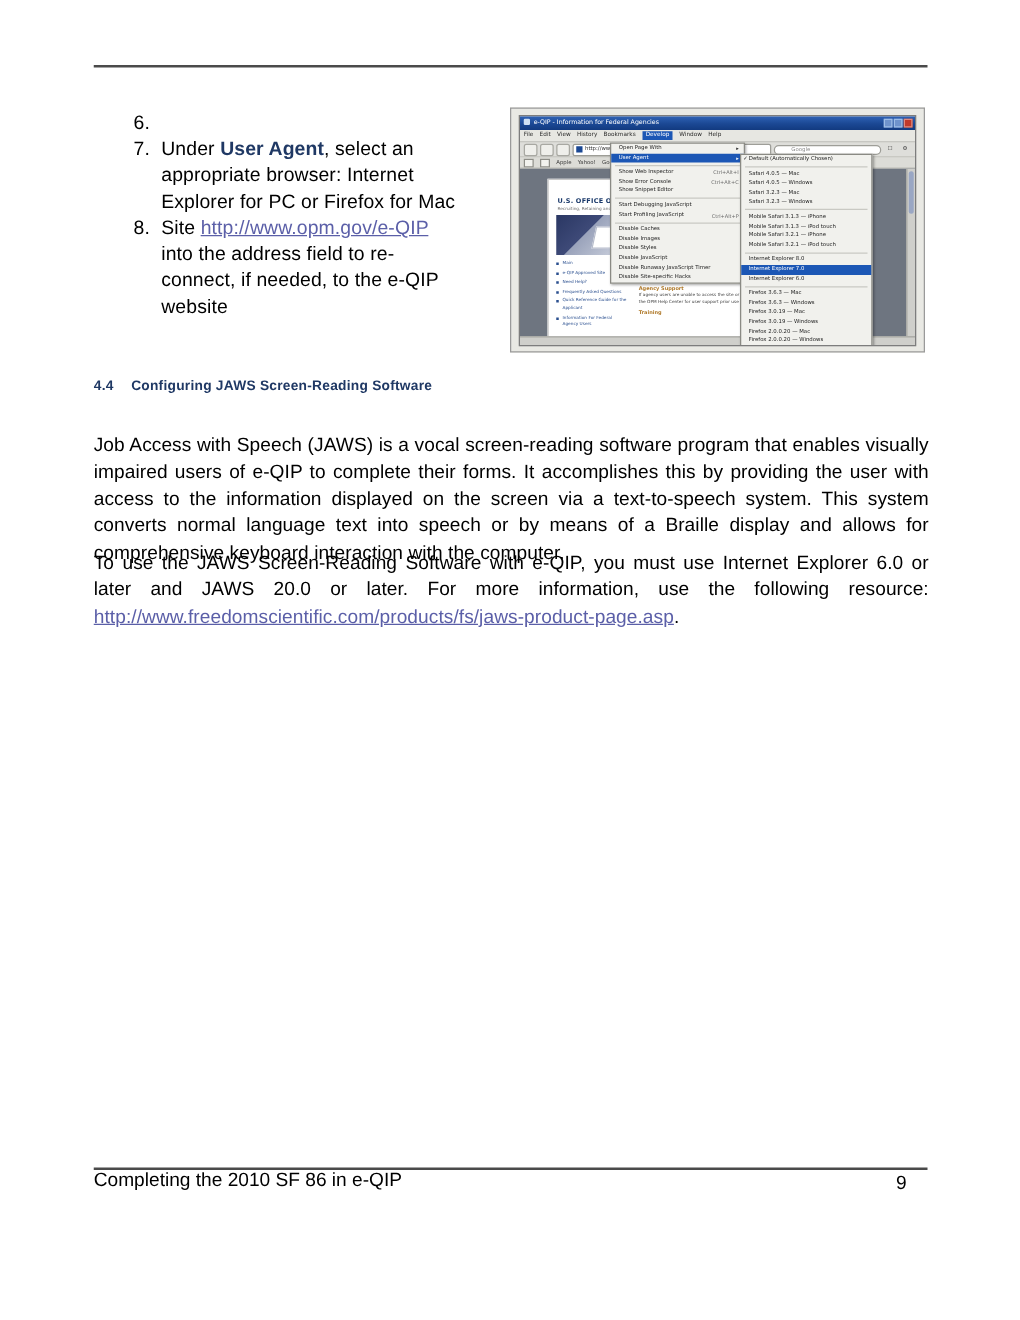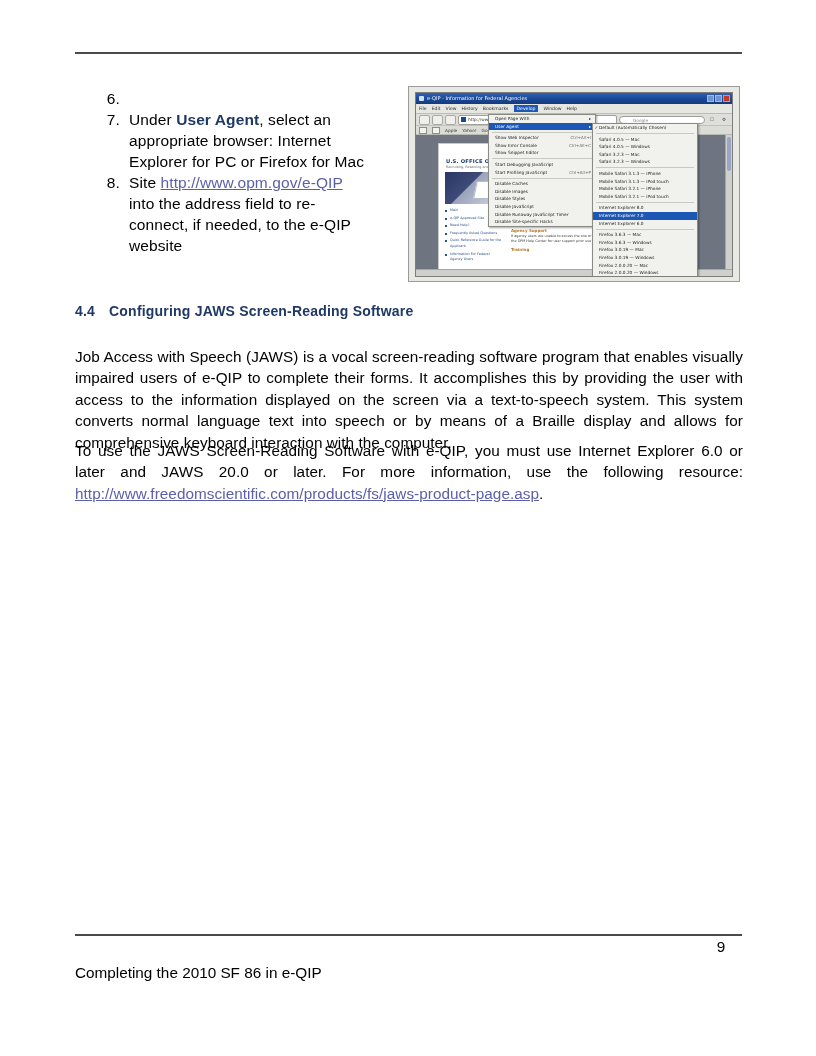--- a/index.html
+++ b/index.html
@@ -70,21 +70,21 @@
   a.doclink, .doclink {
     color: #5b5fa8;
     text-decoration: underline;
   }
 
   
   .sec-heading {
     position: absolute;
     left: 75px;
     top: 303px;
-    font-size: 14px;
+    font-size: 11px;
     font-weight: bold;
     color: #1f3864;
     letter-spacing: 0.2px;
     white-space: nowrap;
   }
   .sec-heading .num {
     margin-right: 14px;
   }
 
   
@@ -97,21 +97,21 @@
     text-align: justify;
     letter-spacing: 0.05px;
   }
   #para-1 { top: 346px; }
   #para-2 { top: 440px; }
 
   
   .footer-text {
     position: absolute;
     left: 75px;
-    top: 964px;
+    top: 936px;
     font-size: 15.3px;
   }
   .footer-page {
     position: absolute;
     left: 700px;
     top: 938px;
     width: 42px;
     text-align: center;
     font-size: 15.3px;
   }

